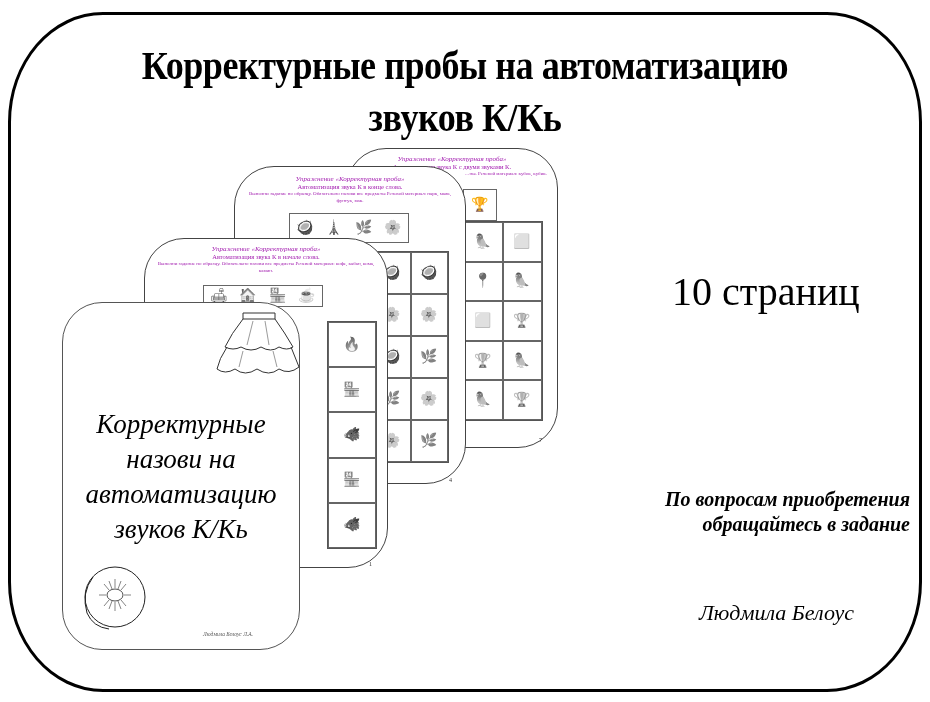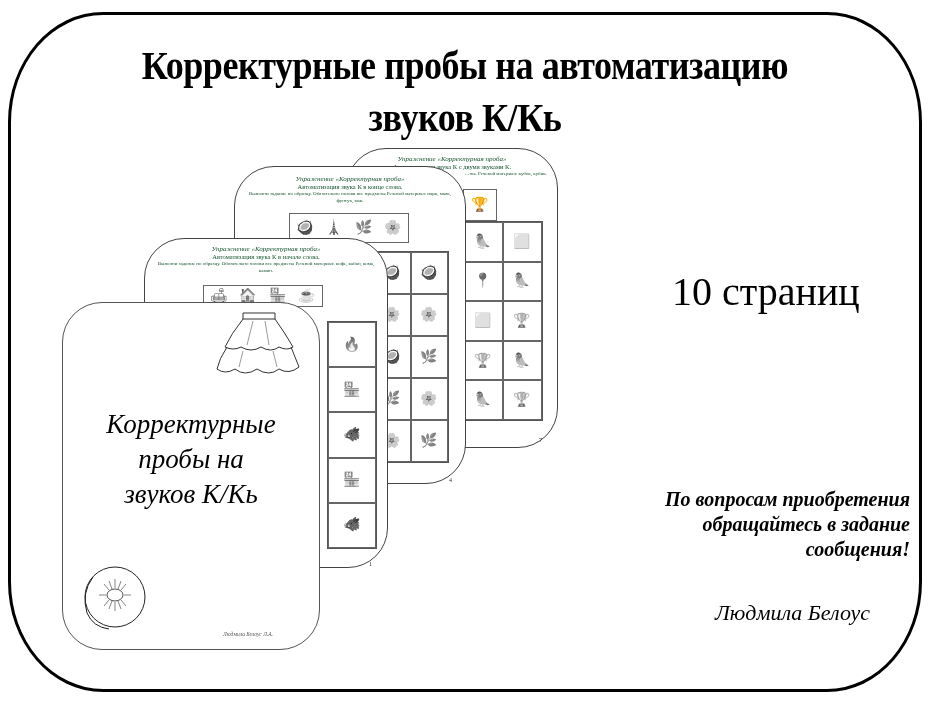--- a/index.html
+++ b/index.html
@@ -15,21 +15,21 @@
       position: absolute; left: 0; top: 40px; width: 930px; text-align: center;
       font-family: "Liberation Serif", serif; font-weight: bold; font-size: 40px;
       line-height: 52px; letter-spacing: -0.5px; transform: scaleX(0.9);
     }
 
     .page {
       position: absolute; background: #fff; border: 1.5px solid #444;
       border-radius: 40px;
     }
     .page-hdr { position: absolute; left: 0; width: 100%; text-align: center;
-      font-family: "Liberation Serif", serif; color: #14532d; }
+      font-family: "Liberation Serif", serif; color: #a21caf; }
     .page-hdr .ex { font-style: italic; font-size: 7px; }
     .page-hdr .sub { font-size: 6.5px; }
     .page-hdr .instr { font-size: 5px; padding: 0 10px; line-height: 7px; }
     .page-num { position: absolute; font-size: 6px; color: #333; }
 
     .grid { position: absolute; border: 1px solid #555; display: grid; }
     .grid .cell { border: 0.5px solid #666; display: flex; align-items: center; justify-content: center; }
     .sample-box { position: absolute; border: 1px solid #666; display: flex; align-items: center; justify-content: space-around; }
 
     .glyph { font-size: 26px; color: #555; line-height: 1; }
@@ -43,21 +43,21 @@
 
     .pages-count {
       position: absolute; left: 672px; top: 268px; font-size: 40px; font-family: "Liberation Serif", serif;
     }
     .contact {
       position: absolute; right: 20px; top: 487px; text-align: right;
       font-family: "Liberation Serif", serif; font-weight: bold; font-style: italic;
       font-size: 20px; line-height: 25px;
     }
     .author {
-      position: absolute; right: 60px; top: 598px; text-align: right;
+      position: absolute; right: 76px; top: 598px; text-align: right;
       font-family: "Liberation Serif", serif; font-style: italic; font-size: 22px; line-height: 30px;
     }
   </style>
 </head>
 <body>
 
 <div class="frame"></div>
 
 <div class="main-title">
   <div>Корректурные пробы на автоматизацию</div>
@@ -180,30 +180,31 @@
     <div class="cell">
         <span class="glyph sm">🏪</span>
       </div>
     <div class="cell">
         <span class="glyph sm">🐗</span>
       </div>
   </div>
   <div class="page-num" style="left:224px; top:322px;">1</div>
 </div>
 
-<div class="page" style="left:62px; top:302px; width:258px; height:348px; border-color:#555;">
+<div class="page" style="left:62px; top:302px; width:238px; height:348px; border-color:#555;">
   <svg width="90" height="70" viewBox="0 0 90 70" style="position:absolute; left:150px; top:6px;">
     <path d="M30 4 L62 4 L62 10 L30 10 Z" fill="none" stroke="#333" stroke-width="1"></path>
     <path d="M30 10 Q18 25 12 38 Q20 42 28 38 Q38 44 48 38 Q58 44 66 38 Q74 42 80 38 Q72 24 62 10" fill="none" stroke="#333" stroke-width="1"></path>
     <path d="M14 38 Q6 50 4 60 Q12 66 22 60 Q32 68 44 60 Q56 68 66 60 Q76 66 86 58 Q82 48 78 38" fill="none" stroke="#333" stroke-width="1"></path>
     <path d="M40 12 L34 36 M52 12 L56 36 M30 42 L26 58 M60 42 L64 58" stroke="#555" stroke-width="0.6"></path>
   </svg>
   <div class="cover-title" style="top:104px;">
     <div>Корректурные</div>
-    <div>пробы на</div>
+    <div>назови на</div>
+    <div>автоматизацию</div>
     <div>звуков К/Кь</div>
   </div>
   <svg width="70" height="66" viewBox="0 0 70 66" style="position:absolute; left:16px; top:262px;">
     <ellipse cx="36" cy="32" rx="30" ry="30" fill="none" stroke="#222" stroke-width="1"></ellipse>
     <path d="M14 12 Q2 28 8 48 Q14 62 30 64" fill="none" stroke="#222" stroke-width="1"></path>
     <ellipse cx="36" cy="30" rx="8" ry="6" fill="none" stroke="#222" stroke-width="0.8"></ellipse>
     <g stroke="#333" stroke-width="0.6">
       <line x1="36" y1="14" x2="36" y2="23"></line>
         <line x1="36" y1="37" x2="36" y2="46"></line>
       <line x1="20" y1="30" x2="27" y2="30"></line>
@@ -219,18 +220,17 @@
     </g>
   </svg>
   <div class="cover-author">Людмила Белоус Л.А.</div>
 </div>
 
 <div class="pages-count">10 страниц</div>
 
 <div class="contact">
   <div>По вопросам приобретения</div>
   <div>обращайтесь в задание</div>
-  <div>сообщения!</div>
 </div>
 
 <div class="author">
   <div>Людмила Белоус</div>
 </div>
 
 </body></html>

